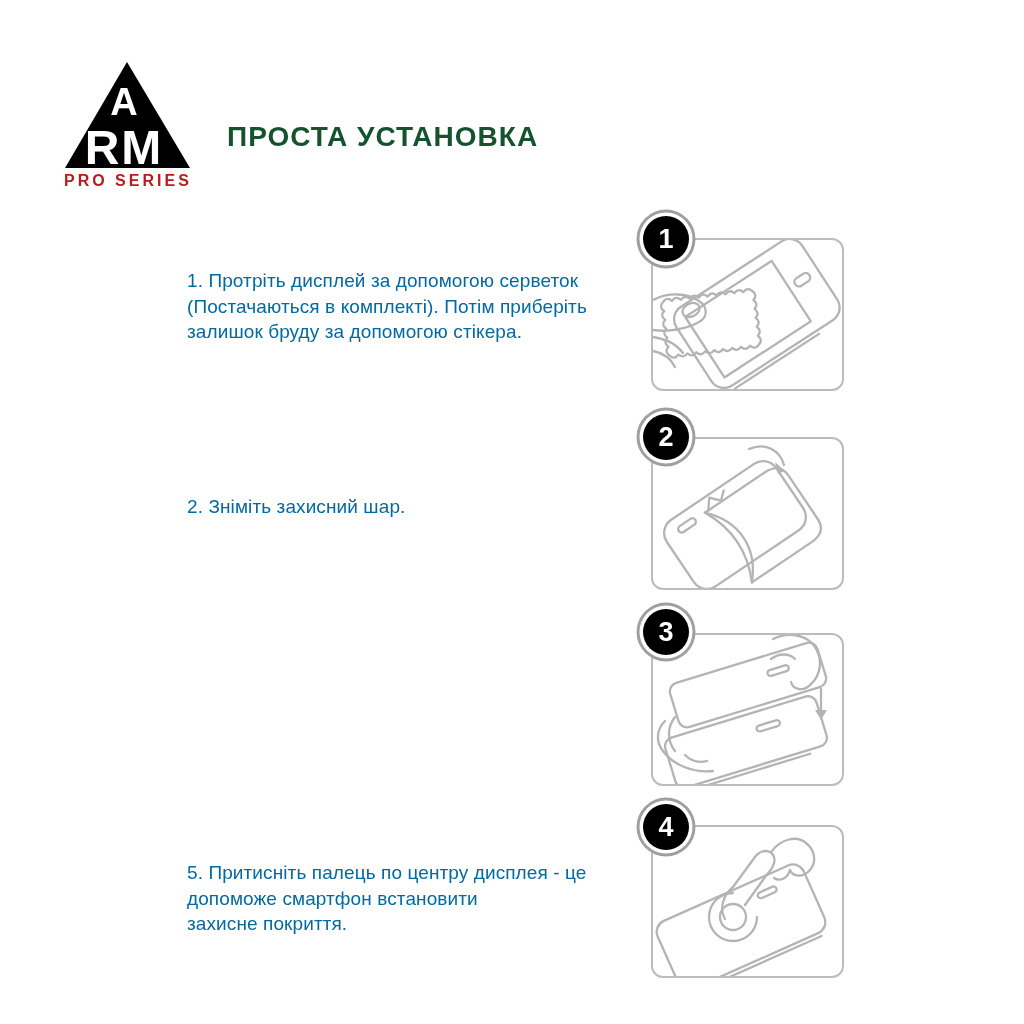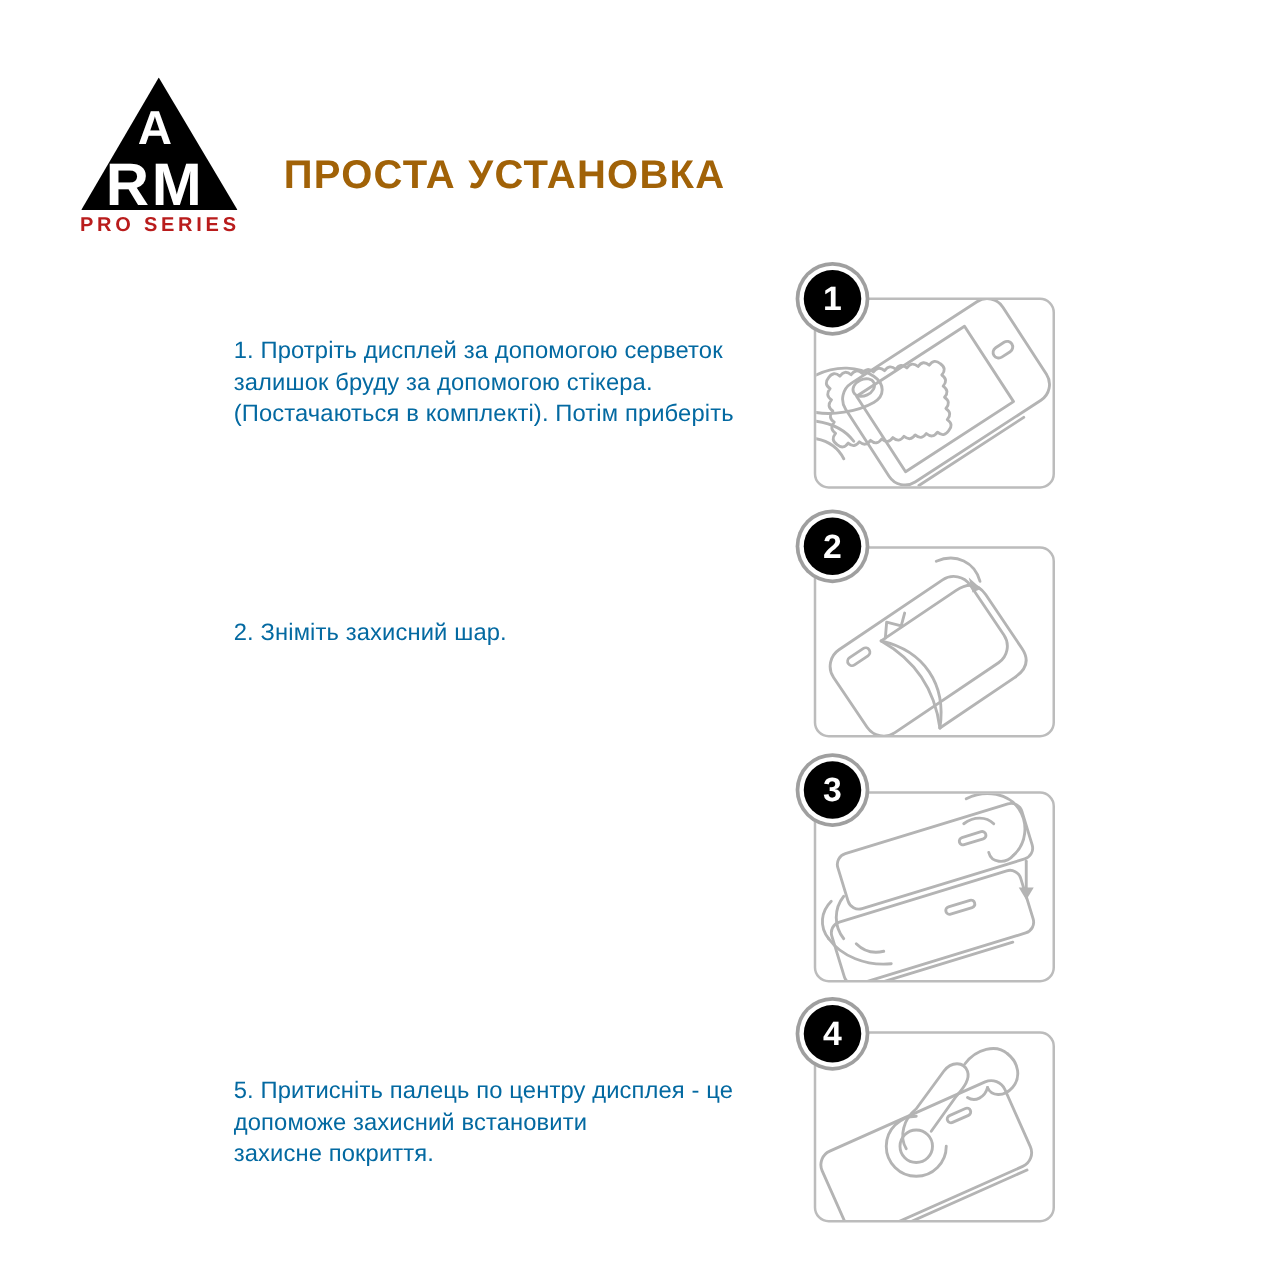--- a/index.html
+++ b/index.html
@@ -6,22 +6,22 @@
   .canvas{position:relative;width:1024px;height:1024px;background:#ffffff;
     font-family:"Liberation Sans",sans-serif;overflow:hidden;}
 
   
   .logo{position:absolute;left:64px;top:62px;width:127px;}
   .logo svg{display:block;margin:0 auto;}
   .logo-subtitle{margin-top:4px;text-align:center;font-weight:700;font-size:16px;
     letter-spacing:3px;color:#b91c1c;white-space:nowrap;}
 
   
-  .title{position:absolute;left:227px;top:121px;margin:0;font-size:32px;font-weight:800;
-    letter-spacing:1px;color:#a16207;white-space:nowrap;}
+  .title{position:absolute;left:227px;top:121px;margin:0;font-size:28px;font-weight:800;
+    letter-spacing:1px;color:#14532d;white-space:nowrap;}
 
   
   .step-text{position:absolute;left:187px;width:455px;font-size:19px;line-height:25.5px;
     color:#0369a1;letter-spacing:0.1px;}
 
   
   .panel{position:absolute;left:651px;width:193px;height:153px;border:2px solid #bcbcbc;
     border-radius:12px;box-sizing:border-box;background:#ffffff;}
   .panel svg{width:100%;height:100%;display:block;}
 
@@ -45,22 +45,22 @@
       <text x="59" y="53" text-anchor="middle" fill="#ffffff" font-family="Liberation Sans, sans-serif" font-weight="700" font-size="38">A</text>
       <text x="59" y="102" text-anchor="middle" fill="#ffffff" font-family="Liberation Sans, sans-serif" font-weight="700" font-size="48" letter-spacing="2">RM</text>
     </svg>
     <div class="logo-subtitle">PRO SERIES</div>
   </div>
 
   <h1 class="title">ПРОСТА УСТАНОВКА</h1>
 
   <div class="step-text" style="top:268px">
     <div>1. Протріть дисплей за допомогою серветок</div>
+    <div>(Постачаються в комплекті). Потім приберіть</div>
     <div>залишок бруду за допомогою стікера.</div>
-    <div>(Постачаються в комплекті). Потім приберіть</div>
   </div>
   <div class="panel" style="top:238px">
     <svg viewBox="0 0 189 149" class="illus">
       <g transform="translate(103,74) rotate(-33)">
         <rect x="-74" y="-47" width="150" height="94" rx="15"></rect>
         <rect x="-61" y="-36" width="103" height="72"></rect>
         <rect x="49" y="-8" width="17" height="9" rx="4.5"></rect>
         <path d="M -58 51 L 42 51"></path>
       </g>
       <g transform="translate(10,62) rotate(-7)">
@@ -130,21 +130,21 @@
         <path class="fillhead" d="M 168 85 l -6 -10 h 12 z"></path>
       </g>
     </svg>
   </div>
   <div class="badge" style="top:609px">
     <span>3</span>
   </div>
 
   <div class="step-text" style="top:860px">
     <div>5. Притисніть палець по центру дисплея - це</div>
-    <div>допоможе захисний встановити</div>
+    <div>допоможе смартфон встановити</div>
     <div>захисне покриття.</div>
   </div>
   <div class="panel" style="top:825px">
     <svg viewBox="0 0 189 149" class="illus">
       <g transform="translate(88,100) rotate(-24)">
         <rect x="-80" y="-37" width="160" height="74" rx="12"></rect>
         <rect x="28" y="-24" width="20" height="6" rx="3"></rect>
         <path d="M -76 41 L 70 41"></path>
       </g>
       <g>

